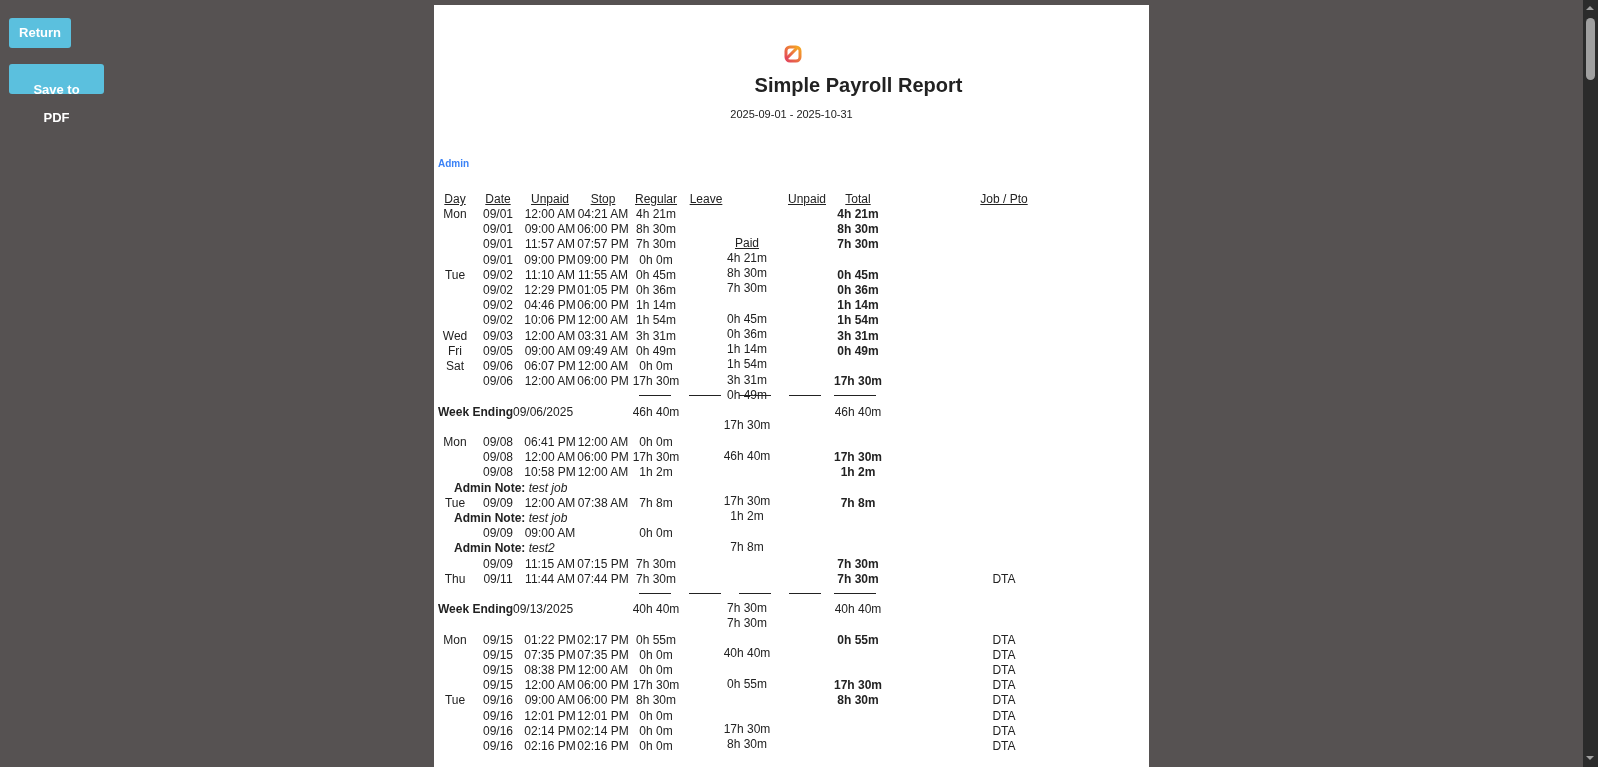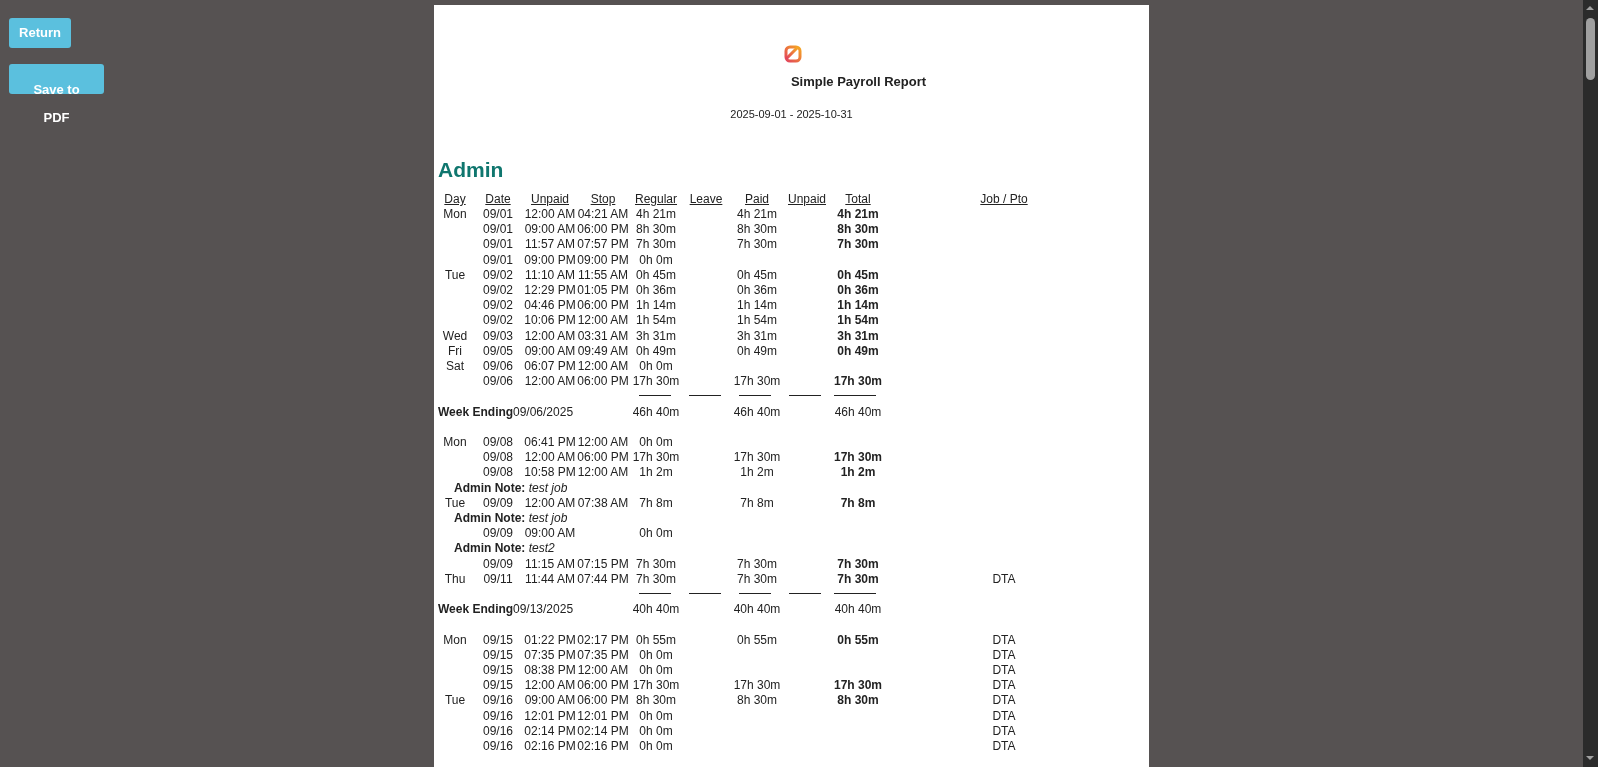--- a/index.html
+++ b/index.html
@@ -15,34 +15,34 @@
     border:none; cursor:pointer; font-family:"Liberation Sans", sans-serif;
   }
   #btn-return { top:18px; width:62px; padding:0; text-align:center; }
   #btn-pdf { top:64px; width:95px; padding:12px; text-align:center; }
 
   .page {
     position:absolute; left:434px; top:5px; width:715px; height:770px;
     background:#fff; color:#222;
   }
   .logo { position:absolute; left:350px; top:40px; width:18px; height:18px; }
-  .title { position:absolute; left:0; width:849px; top:69px; text-align:center; font-weight:bold; font-size:13px; color:#222; }
+  .title { position:absolute; left:0; width:849px; top:69px; text-align:center; font-weight:bold; font-size:20px; color:#222; }
   .daterange { position:absolute; left:0; width:715px; top:103px; text-align:center; font-size:11px; color:#222; }
-  .emp { position:absolute; left:4px; top:153px; font-weight:bold; font-size:21px; color:#0f766e; }
+  .emp { position:absolute; left:4px; top:153px; font-weight:bold; font-size:10px; color:#3b82f6; }
 
   .grid { position:absolute; left:0; top:0; width:715px; }
   .row { position:absolute; left:0; height:15px; font-size:12px; line-height:15px; color:#222; }
   .c { position:absolute; text-align:center; white-space:nowrap; }
   .c-day  { left:4px;   width:34px; }
   .c-date { left:44px;  width:40px;text-align:center; }
   .c-start{ left:88px;  width:56px; }
   .c-stop { left:141px; width:56px; }
   .c-reg  { left:197px; width:50px; }
   .c-leave{ left:247px; width:50px; }
-  .c-paid { left:298px; width:50px; }
+  .c-paid { left:288px; width:50px;margin-top:44px; }
   .c-unp  { left:348px; width:50px; }
   .c-tot  { left:398px; width:52px; }
   .c-job  { left:530px; width:80px; }
   .hdr .c { text-decoration:underline; }
   .bold { font-weight:bold; }
   .note { position:absolute; left:20px; white-space:nowrap; }
   .note b { font-weight:bold; }
   .note i { font-style:italic; }
   .line { position:absolute; height:1px; background:#222; }
   .week { position:absolute; left:4px; font-weight:bold; }

